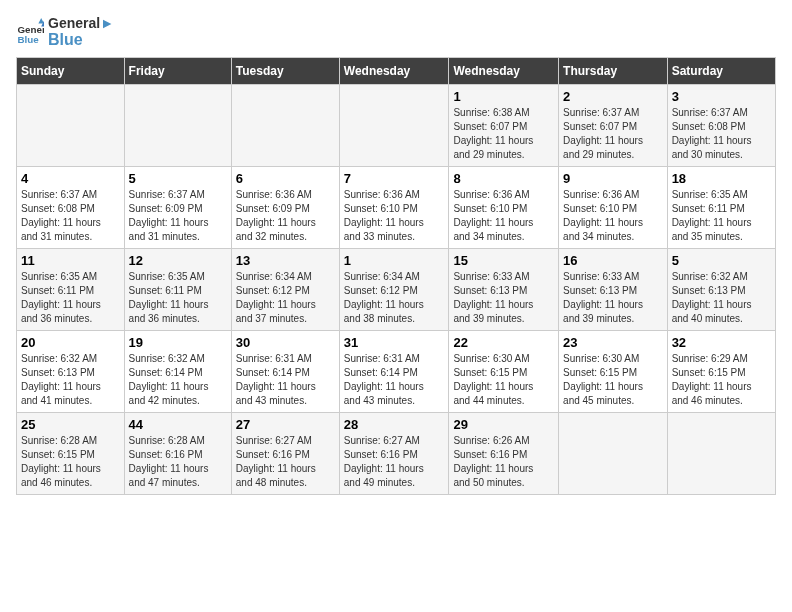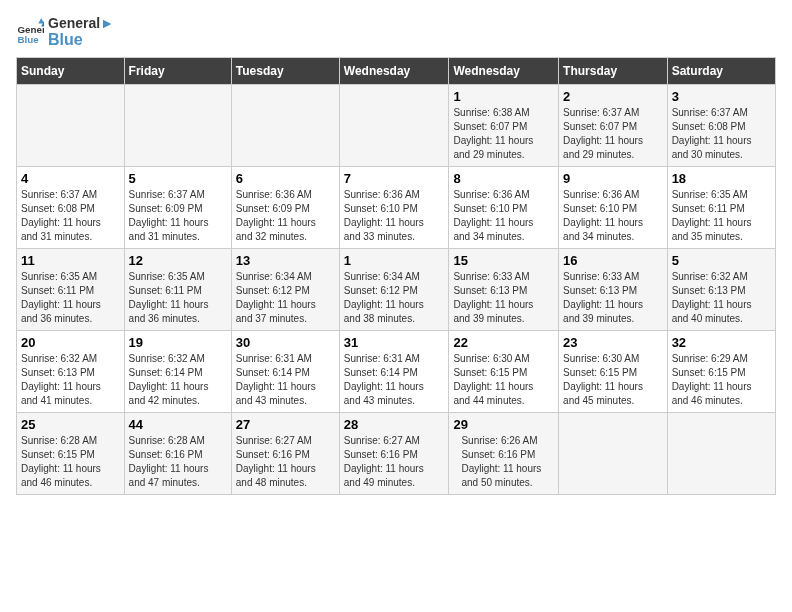--- a/index.html
+++ b/index.html
@@ -314,21 +314,21 @@
         </td>
         <td>
           <span class="day-num">28</span>
           <div class="cell-info" style="white-space: pre-wrap;">Sunrise: 6:27 AM
 Sunset: 6:16 PM
 Daylight: 11 hours
 and 49 minutes.</div>
         </td>
         <td>
           <span class="day-num">29</span>
-          <div class="cell-info" style="white-space: pre-wrap; margin-left: 8px;">Sunrise: 6:26 AM
+          <div class="cell-info" style="white-space: pre-wrap;">Sunrise: 6:26 AM
 Sunset: 6:16 PM
 Daylight: 11 hours
 and 50 minutes.</div>
         </td>
         <td></td>
         <td></td>
       </tr>
     </tbody>
 </table>
 

